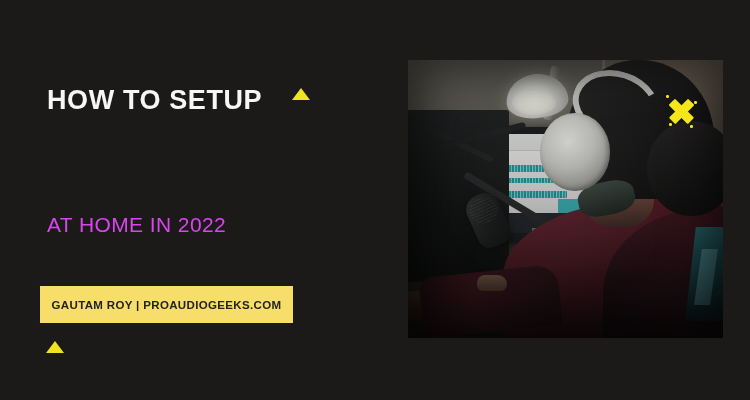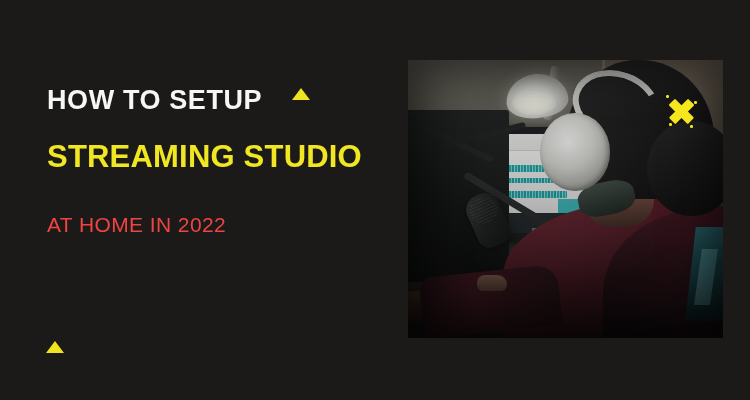--- a/index.html
+++ b/index.html
@@ -43,21 +43,21 @@
   .headline .l2 { display: block; }
 
   .subhead {
     position: absolute;
     left: 47px;
     top: 214px;
     font-size: 21px;
     line-height: 22px;
     font-weight: normal;
     letter-spacing: 0.4px;
-    color: #ef4444;
+    color: #d946ef;
     white-space: nowrap;
   }
 
   
   .badge {
     position: absolute;
     left: 40px;
     top: 286px;
     width: 253px;
     height: 37px;
@@ -417,25 +417,27 @@
 <body>
 
 <div id="canvas">
 
   <div class="tri tri-top"></div>
   <div class="tri tri-bot"></div>
 
   <div class="eyebrow">HOW TO SETUP</div>
 
   <div class="headline">
-    <span class="l2">STREAMING STUDIO</span>
   </div>
 
   <div class="subhead">AT HOME IN 2022</div>
 
+  <div class="badge">
+    <span class="badge-text">GAUTAM ROY | PROAUDIOGEEKS.COM</span>
+  </div>
 
   <div class="photo">
     <div class="photo-scene">
 
       <div class="wall"></div>
       <div class="wall-right"></div>
       <div class="wall-edge"></div>
 
       <div class="lamp-arm"></div>
       <div class="lamp-head"></div>

